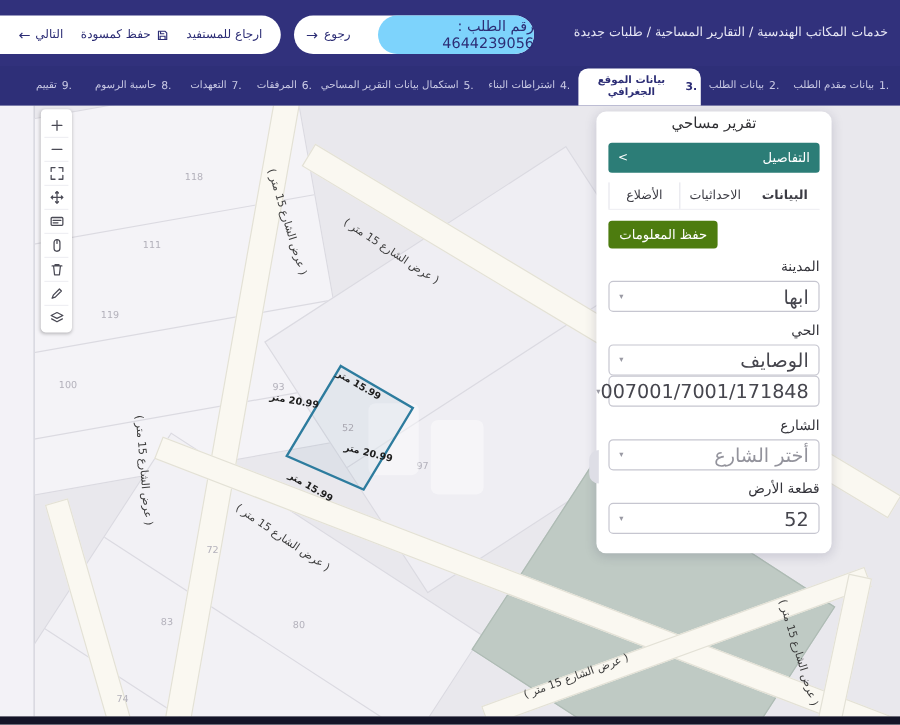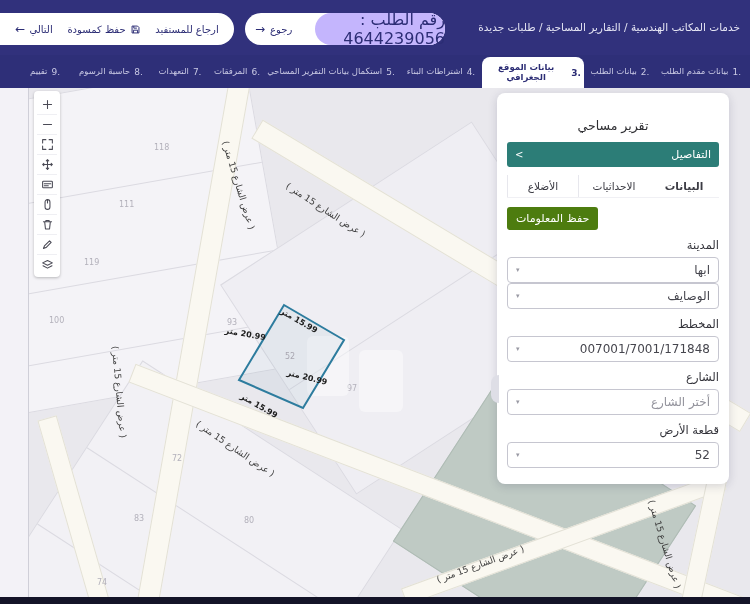--- a/index.html
+++ b/index.html
@@ -9,22 +9,22 @@
   
   .topbar { position:absolute; left:0; top:0; width:750px; height:55px; background:#31317c; z-index:30; }
   .breadcrumb { position:absolute; right:10px; top:21px; font-size:10.5px; color:#e6e6f4; direction:rtl; letter-spacing:.2px; }
   .toolbar-left { position:absolute; left:0; top:13px; width:234px; height:32px; background:#ffffff;
                   border-radius:0 16px 16px 0; display:flex; direction:rtl; align-items:center;
                   justify-content:space-around; padding:0 8px; }
   .tb-btn { display:flex; align-items:center; gap:4px; font-size:10px; color:#2c2d75; cursor:pointer; white-space:nowrap; }
   .req-pill { position:absolute; left:245px; top:13px; width:200px; height:32px; background:#ffffff;
               border-radius:16px; display:flex; align-items:center; z-index:31; }
   .back-btn { display:flex; align-items:center; gap:5px; font-size:10px; color:#2c2d75; padding:0 10px; white-space:nowrap; }
-  .req-no { margin-left:auto; height:32px; width:130px; background:#c4b5fd; border-radius:16px;
-            display:flex; align-items:center; justify-content:center; font-size:16px; color:#2c2d75; direction:rtl; }
+  .req-no { margin-left:auto; height:32px; width:130px; background:#7dd3fc; border-radius:16px;
+            display:flex; align-items:center; justify-content:center; font-size:12px; color:#2c2d75; direction:rtl; }
   .arrow { font-size:12px; }
 
   
   .stepper { position:absolute; left:0; top:55px; width:750px; height:33px; background:#2e2f78;
              display:flex; direction:rtl; align-items:stretch; padding:0 4px; z-index:30; }
   .step { display:flex; direction:rtl; align-items:center; justify-content:center; gap:4px;
           color:#c9c9e4; font-size:8.5px; text-align:center; padding:0 3px; }
   .step .num { direction:ltr; font-size:9px; }
   .step .lbl { line-height:1.15; white-space:normal; }
   .step.active { background:#ffffff; color:#2c2d75; font-weight:bold; border-radius:8px 8px 0 0; margin-top:2px; }
@@ -43,37 +43,37 @@
   .watermark { position:absolute; background:rgba(255,255,255,.42); border-radius:6px; }
 
   .map-toolbar { position:absolute; left:5px; top:3px; width:26px; background:#ffffff; border-radius:4px;
                  box-shadow:0 1px 3px rgba(0,0,0,.25); display:flex; flex-direction:column; align-items:center;
                  padding:3px 0; z-index:6; }
   .mt-btn { width:20px; height:20px; display:flex; align-items:center; justify-content:center; cursor:pointer; }
   .mt-btn + .mt-btn { border-top:1px solid #efeff3; }
   .mt-btn svg { stroke:#4a4a55; fill:none; stroke-width:1.3; stroke-linecap:round; stroke-linejoin:round; }
 
   
-  .panel { position:absolute; left:497px; top:93px; width:232px; background:#ffffff; border-radius:8px;
-           box-shadow:0 2px 10px rgba(40,40,80,.18); padding:25px 10px 16px; direction:rtl; z-index:20; }
+  .panel { position:absolute; left:497px; top:93px; width:196px; background:#ffffff; border-radius:8px;
+           box-shadow:0 2px 10px rgba(40,40,80,.18); padding:2px 10px 16px; direction:rtl; z-index:20; }
   .panel-title { text-align:center; font-size:12.5px; color:#2f2f33; margin-bottom:9px; }
   .details-bar { background:#2c7d77; color:#ffffff; font-size:11px; padding:6px 8px; border-radius:3px;
                  display:flex; justify-content:space-between; align-items:center; cursor:pointer; }
   .details-bar .chev { font-size:10px; }
   .ptabs { display:flex; margin-top:8px; border-bottom:1px solid #f0f0f4; }
   .ptab { flex:1; text-align:center; font-size:10.5px; color:#3c3c44; padding:5px 0; cursor:pointer; }
   .ptab + .ptab { border-left:1px solid #e7e7ed; }
   .ptab.active { font-weight:bold; }
   .save-wrap { text-align:left; margin:9px 0 2px; }
   .save-btn { display:inline-block; background:#4d7c0f; color:#fff; font-size:11px; padding:5px 9px;
               border:none; border-radius:3px; cursor:pointer; font-family:inherit; }
   .f-label { font-size:11.5px; color:#33333a; margin:8px 0 5px; }
   .f-box { border:1px solid #c6c6d0; border-radius:4px; height:26px; display:flex; align-items:center;
            justify-content:space-between; padding:0 8px; cursor:pointer; background:#fff; }
-  .f-val { font-size:12px; color:#46464e; unicode-bidi:plaintext; }
+  .f-val { font-size:16px; color:#46464e; unicode-bidi:plaintext; }
   .f-val.ph { color:#93939c; }
   .f-caret { font-size:7px; color:#9a9aa4; }
   .panel-handle { position:absolute; left:-6px; top:282px; width:8px; height:28px; background:#dedee6;
                   border-radius:14px 0 0 14px; }
 
   .bottombar { position:absolute; left:0; top:597px; width:750px; height:7px; background:#141428; z-index:25; }
 </style>
 </head>
 <body>
 
@@ -267,26 +267,26 @@
   <div class="save-wrap">
     <button class="save-btn">حفظ المعلومات</button>
   </div>
 
   <div class="f-label">المدينة</div>
   <div class="f-box">
     <span class="f-val">ابها</span>
     <span class="f-caret">▾</span>
   </div>
 
+  <div class="f-label">الحي</div>
   <div class="f-box">
     <span class="f-val">الوصايف</span>
     <span class="f-caret">▾</span>
   </div>
 
-  <div class="f-label">المخطط</div>
   <div class="f-box">
     <span class="f-val">007001/7001/171848</span>
     <span class="f-caret">▾</span>
   </div>
 
   <div class="f-label">الشارع</div>
   <div class="f-box">
     <span class="f-val ph">أختر الشارع</span>
     <span class="f-caret">▾</span>
   </div>

